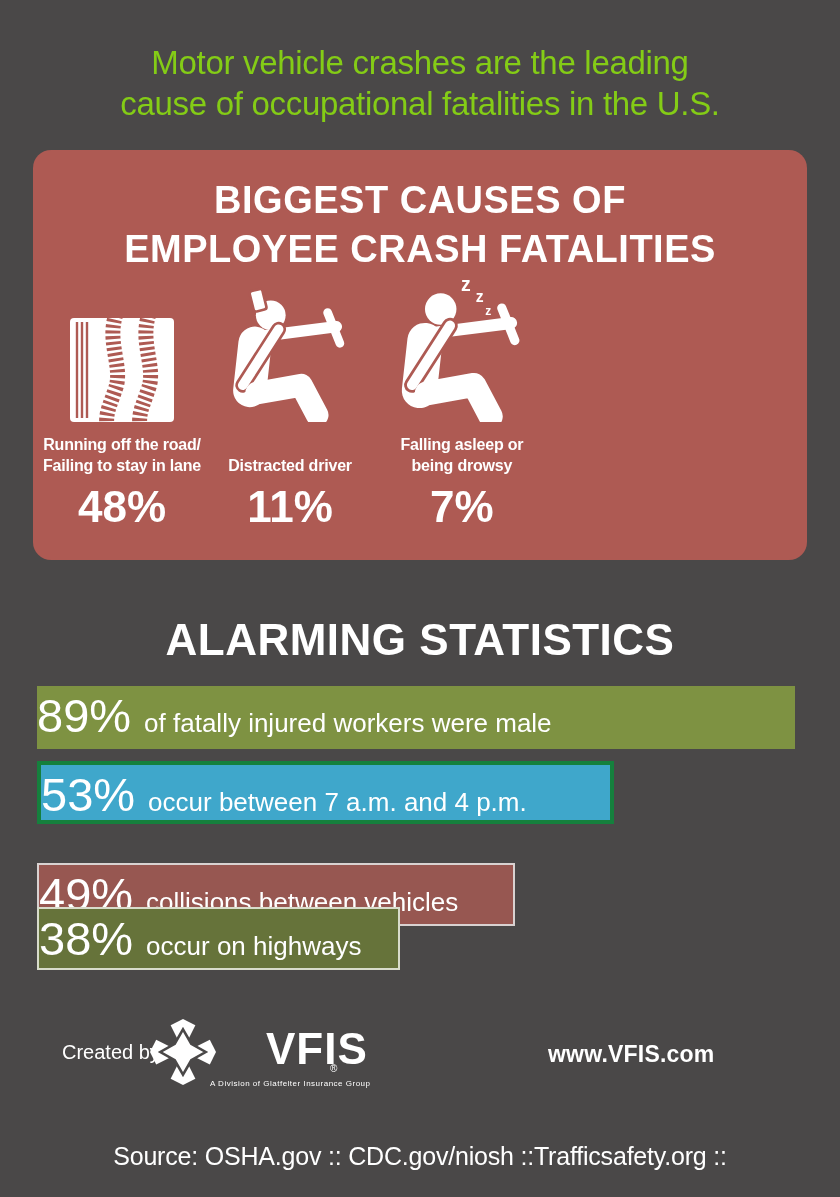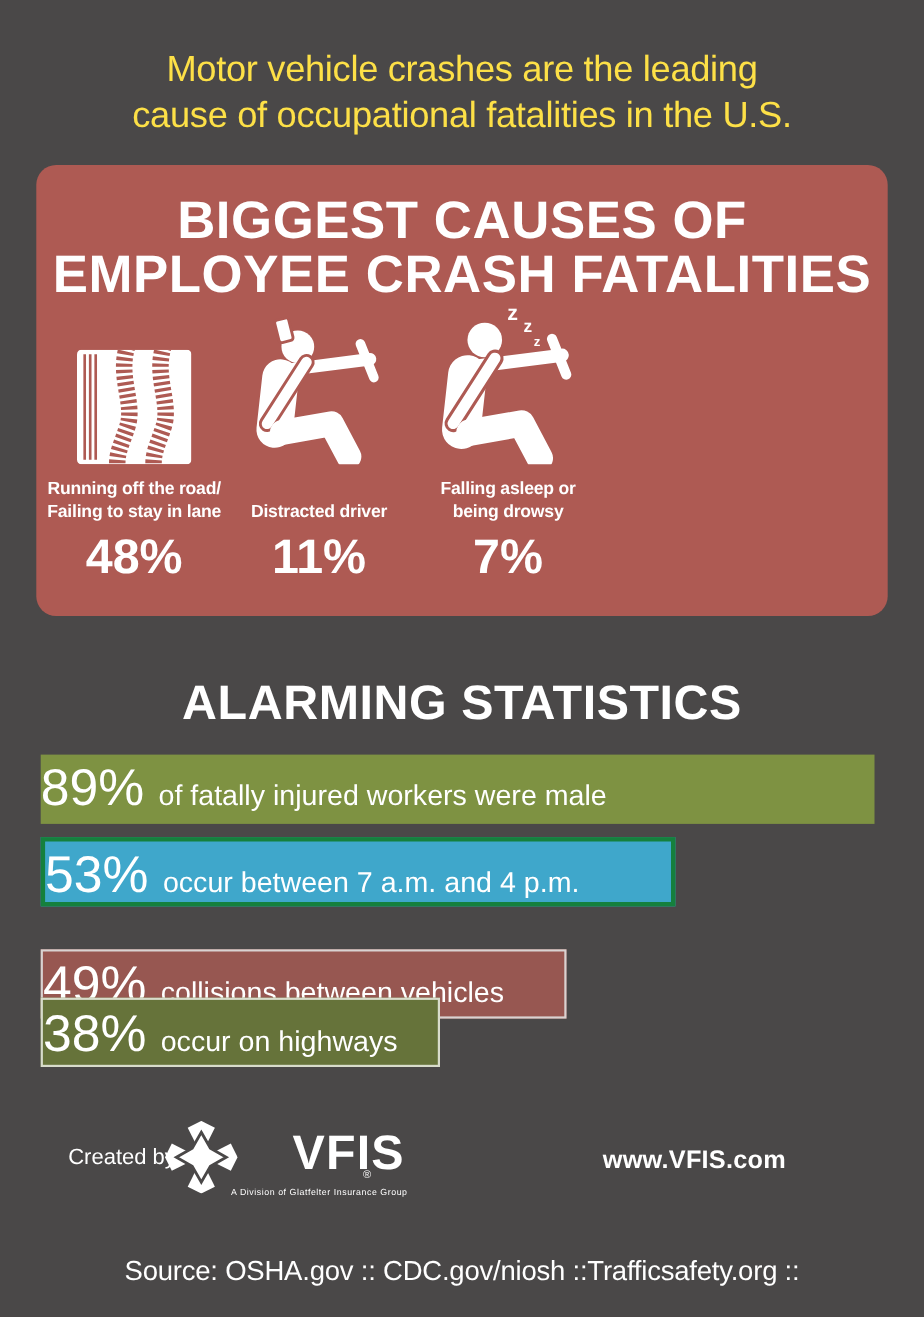--- a/index.html
+++ b/index.html
@@ -3,29 +3,29 @@
 <meta charset="utf-8">
 <style>
   html,body{margin:0;padding:0;background:#4a4848;}
   .canvas{
     position:relative;width:840px;height:1197px;background:#4a4848;
     font-family:"Liberation Sans",sans-serif;overflow:hidden;color:#fff;
   }
   
   .page-title{
     position:absolute;top:42px;left:0;width:100%;text-align:center;
-    font-size:33px;line-height:41px;font-weight:400;letter-spacing:-0.3px;color:#fde047;
+    font-size:33px;line-height:41px;font-weight:400;letter-spacing:-0.3px;color:#84cc16;
   }
   
   .causes-panel{
     position:absolute;left:33px;top:150px;width:774px;height:410px;
     background:#ae5a53;border-radius:18px;
   }
   .panel-heading{
-    margin:0;padding-top:26px;text-align:center;font-size:48px;line-height:49px;
+    margin:0;padding-top:26px;text-align:center;font-size:38px;line-height:49px;
     font-weight:bold;letter-spacing:0.5px;color:#fff;
   }
   .causes-row{position:absolute;left:0;top:122px;width:100%;display:flex;}
   .cause-col{display:flex;flex-direction:column;align-items:center;}
   .col-1{flex:0 0 23%;}
   .col-2{flex:0 0 33%;}
   .col-3{flex:0 0 20%;justify-content:space-between;}
   .col-4{flex:0 0 24%;}
   .icon-box{height:150px;display:flex;align-items:flex-end;justify-content:center;}
   .cause-label{

